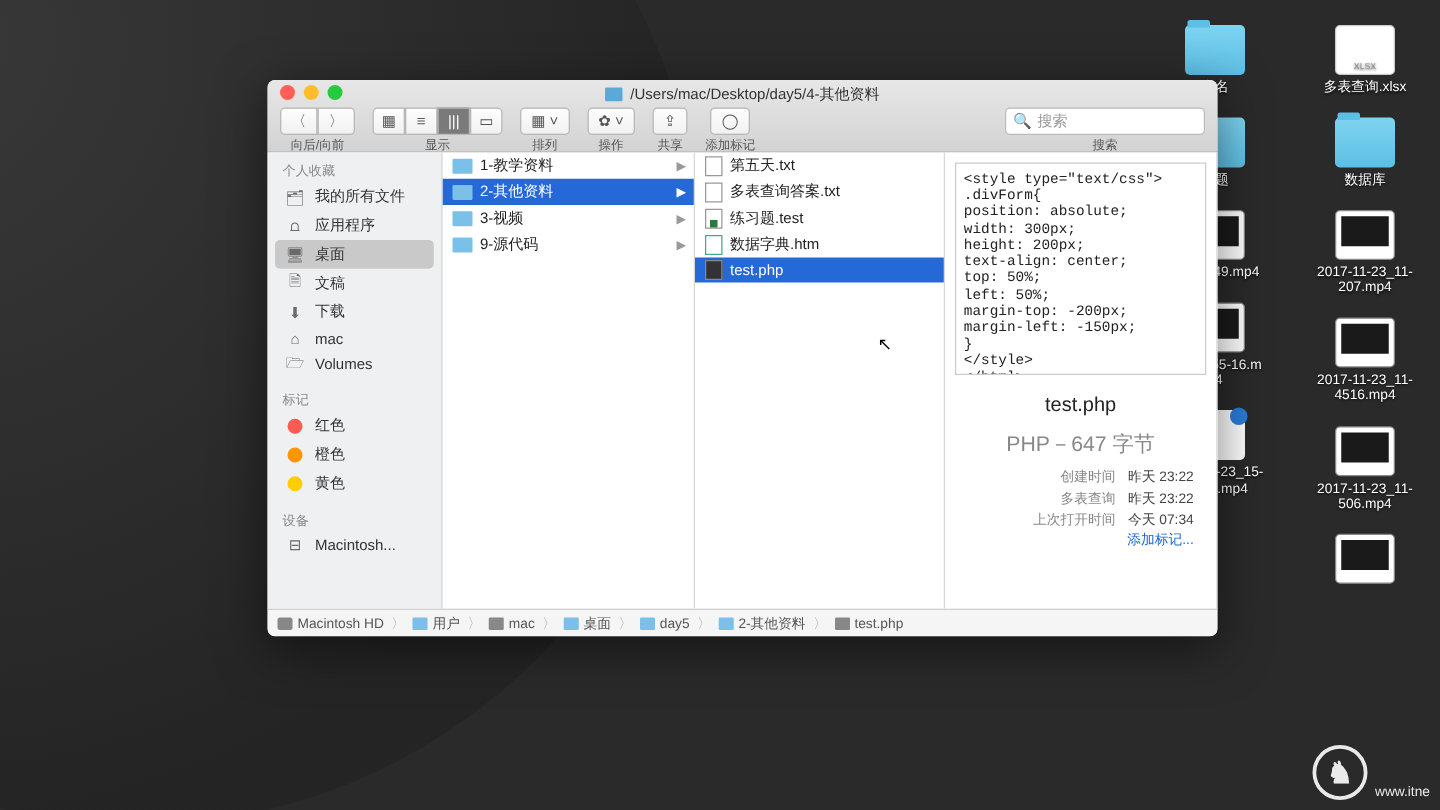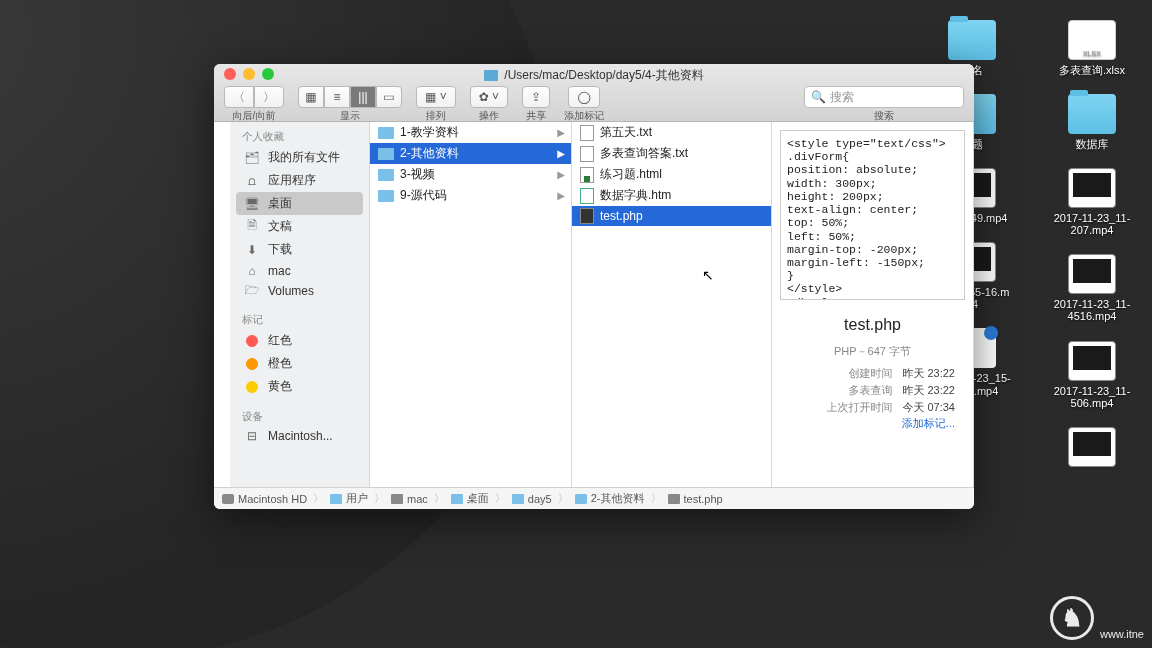--- a/index.html
+++ b/index.html
@@ -40,21 +40,21 @@
     .tbtn:last-child{border-radius:0 4px 4px 0;}
     .tbtn.sole{border-radius:4px;}
     .tbtn.active{background:#7a7a7a;color:#fff;}
     .tb-label{font-size:10px;color:#555;}
     .seg3 .tbtn{width:26px;}
     .search-group{margin-left:auto;}
     .search{width:160px;height:22px;border-radius:4px;border:1px solid #bcbcbc;background:#fff;display:flex;align-items:center;padding:0 6px;gap:4px;color:#999;font-size:12px;}
     
     
     .body { flex:1; display:flex; background:#fff; overflow:hidden;}
-    .sidebar { width: 140px; background:#eef0f2; border-right:1px solid #d6d6d6; padding:6px 0; font-size:12px; overflow:hidden;margin-left:16px;}
+    .sidebar { width: 140px; background:#eef0f2; border-right:1px solid #d6d6d6; padding:6px 0; font-size:12px; overflow:hidden;}
     .sb-sec{margin-bottom:10px;}
     .sb-hd{padding:2px 12px;font-size:10.5px;color:#888;}
     .sb-item{padding:3px 10px 3px 14px;display:flex;align-items:center;gap:8px;color:#333;}
     .sb-item.sel{background:#c9c9c9;border-radius:4px;margin:0 6px;padding-left:8px;}
     .sb-item .ic{width:16px;height:14px;display:flex;align-items:center;justify-content:center;color:#6a6a6a;font-size:12px;}
     .tag-dot{width:12px;height:12px;border-radius:50%;border:1.5px solid;}
     
     .cols{flex:1;display:flex;overflow:hidden;}
     .col{ border-right:1px solid #d6d6d6;font-size:12px;}
     .col1{width:202px;}
@@ -66,21 +66,21 @@
     .row.selected .arr{color:#fff;}
     .fldr{width:16px;height:12px;background:#7ac0e8;border-radius:1px;}
     .ficon{width:14px;height:16px;border:1px solid #999;background:#fff;font-size:6px;display:flex;align-items:flex-end;justify-content:center;}
     .ficon.txt{color:#666;}
     .ficon.xlsx::before{content:'';width:6px;height:6px;background:#2a7a3a;position:absolute;}
     .ficon.htm{border-color:#4a8;}
     .ficon.php{border-color:#888;background:#333;}
     
     .preview{border:1px solid #ccc;background:#fff;padding:6px;font-family:"Courier New",monospace;font-size:11.5px;line-height:1.15;color:#222;overflow:hidden;white-space:pre;height:170px;}
     .pv-name{text-align:center;font-size:16px;margin:16px 0 10px;color:#222;}
-    .pv-meta{font-size:11px;color:#888;text-align:center;margin-bottom:6px;}
+    .pv-meta{font-size:17px;color:#888;text-align:center;margin-bottom:6px;}
     .pv-tbl{font-size:11px;color:#444;}
     .pv-tbl div{display:flex;justify-content:flex-end;gap:10px;padding:1px 10px;}
     .pv-tbl .k{color:#888;}
     .pv-add{color:#1a66d8;text-align:right;padding-right:10px;font-size:11px;}
     
     .pathbar{height:22px;border-top:1px solid #d0d0d0;background:#f5f5f5;display:flex;align-items:center;padding:0 8px;font-size:11px;color:#555;gap:4px;overflow:hidden;}
     .pathbar .sep{color:#aaa;margin:0 2px;}
     .pb-ic{width:12px;height:10px;background:#888;border-radius:1px;}
     .pb-ic.f{background:#7ac0e8;}
     .pb-ic.hd{background:#888;border-radius:2px;}
@@ -300,21 +300,21 @@
           <div class="row">
             <span class="ficon txt"></span>
             <span>第五天.txt</span>
           </div>
           <div class="row">
             <span class="ficon txt"></span>
             <span>多表查询答案.txt</span>
           </div>
           <div class="row">
             <span class="ficon xlsx"></span>
-            <span>练习题.html</span>
+            <span>练习题.test</span>
           </div>
           <div class="row">
             <span class="ficon htm"></span>
             <span>数据字典.htm</span>
           </div>
           <div class="row selected">
             <span class="ficon php"></span>
             <span>test.php</span>
           </div>
         </div>

